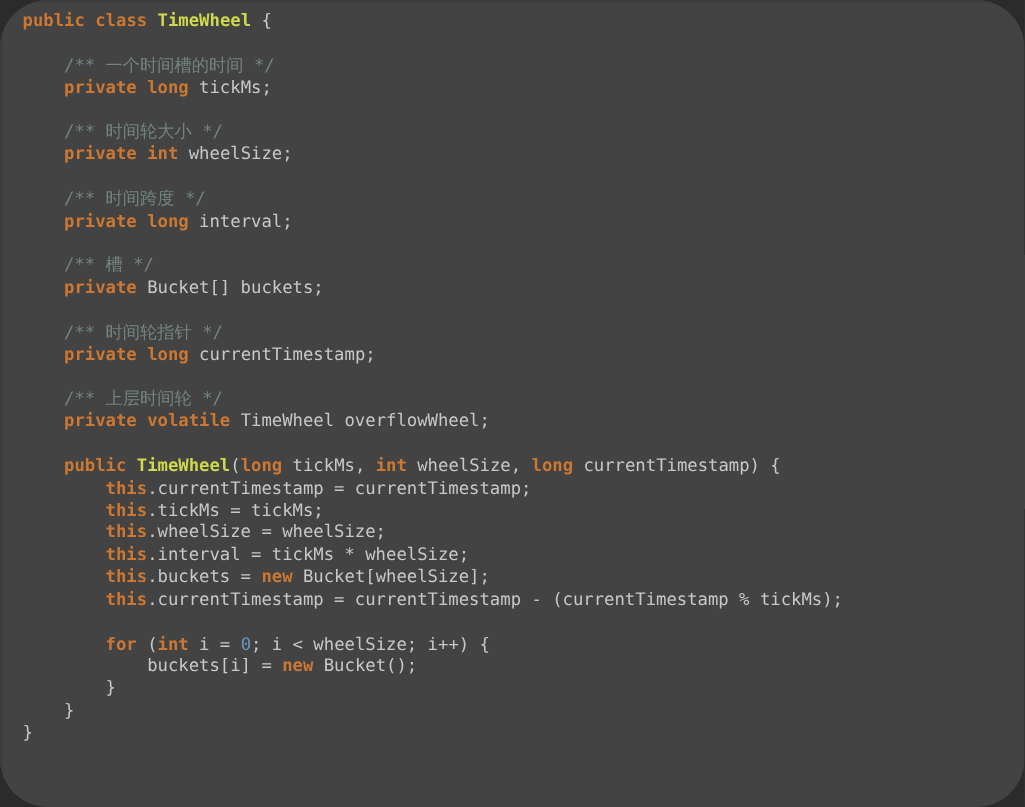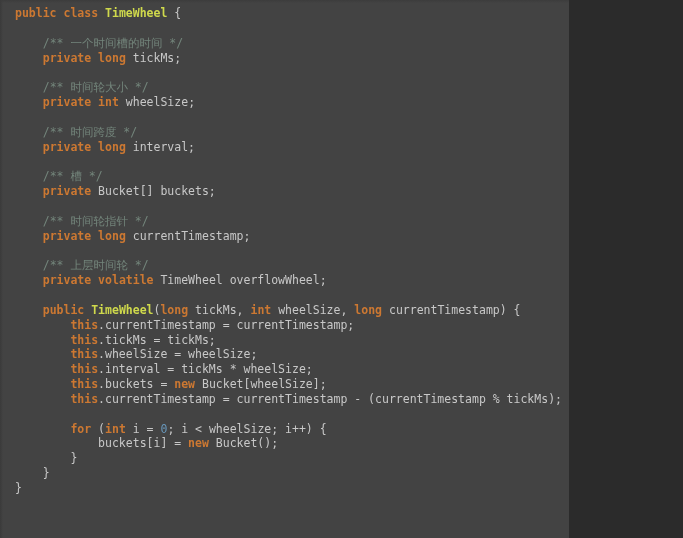--- a/index.html
+++ b/index.html
@@ -8,26 +8,27 @@
     background: #2b2b2b;
   }
   body {
     width: 683px;
     height: 538px;
     overflow: hidden;
     font-family: "DejaVu Sans Mono", monospace;
   }
   #code-surface {
     position: relative;
-    width: 569px;
+    width: 683px;
     height: 538px;
     background: #434343;
     box-sizing: border-box;
     padding: 6px 0 0 0;
     overflow: hidden;
+    border-radius: 32px;
   }
   
   #code-surface::before {
     content: "";
     position: absolute;
     left: 0; top: 0;
     width: 3px; height: 538px;
     background: linear-gradient(to right, #3a3a3a, rgba(58,58,58,0));
     pointer-events: none;
   }

